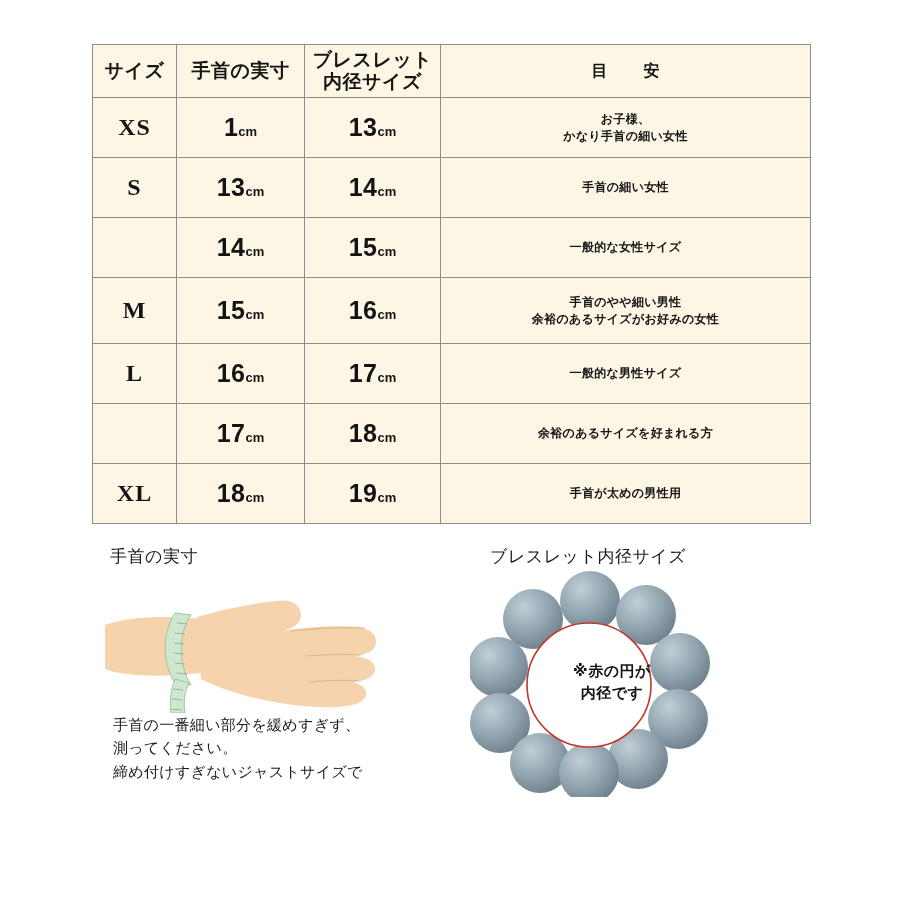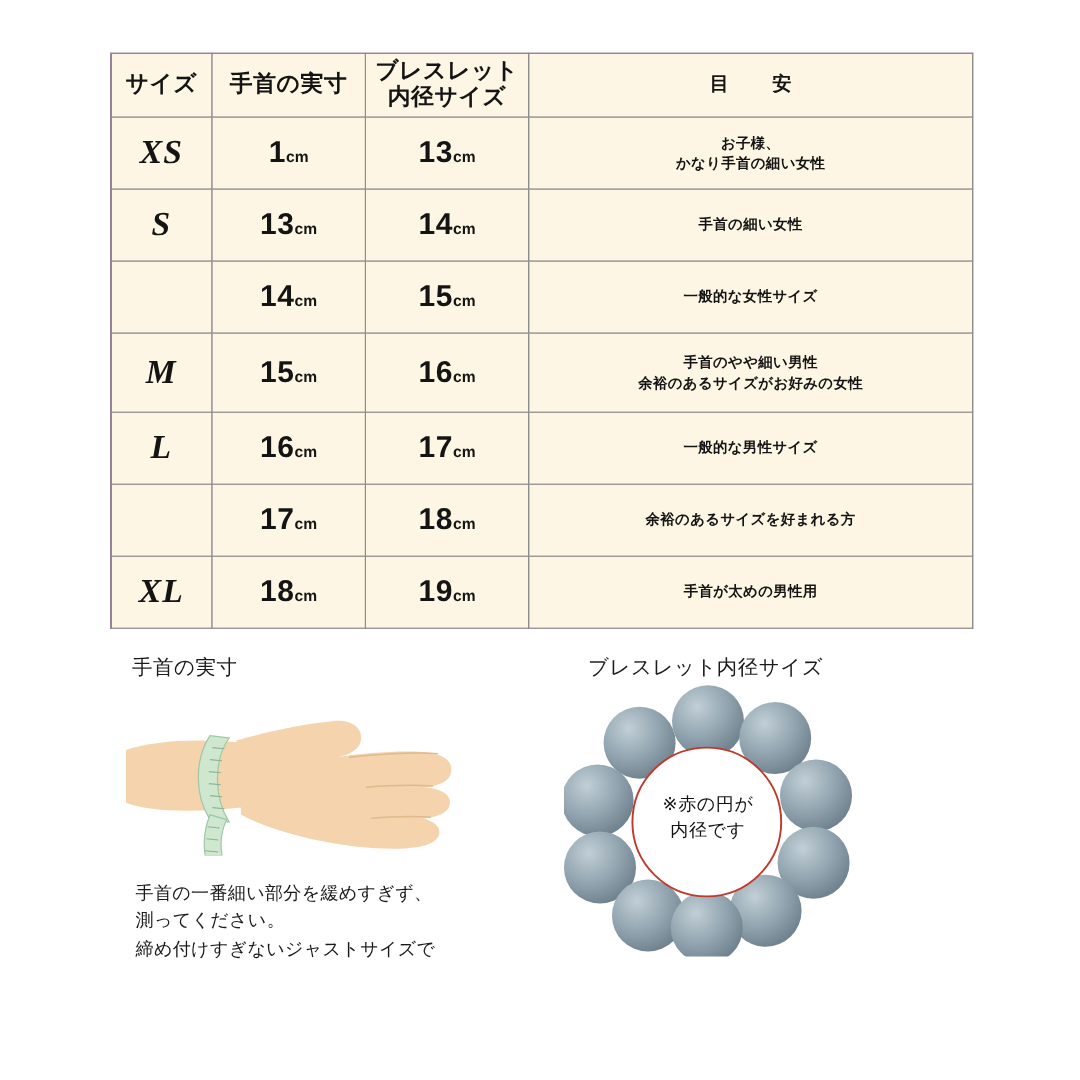--- a/index.html
+++ b/index.html
@@ -49,25 +49,24 @@
     letter-spacing: 0.5px;
     line-height: 1.15;
   }
   thead th.note-head {
     font-size: 16px;
     letter-spacing: 10px;
     text-indent: 10px;
   }
 
   td.size-cell {
-    font-size: 28px;
+    font-size: 24px;
     font-family: "Liberation Serif", "DejaVu Serif", serif;
     font-weight: bold;
     letter-spacing: 1px;
-    font-style: italic;
   }
   td.meas-cell {
     font-size: 25px;
     letter-spacing: 0.5px;
   }
   td.meas-cell .unit {
     font-size: 13px;
     letter-spacing: 0;
   }
   td.note-cell {
@@ -105,46 +104,46 @@
   }
   .caption {
     position: absolute;
     left: 113px;
     top: 168px;
     width: 300px;
     font-size: 15px;
     line-height: 1.55;
     color: #1a1a1a;
     letter-spacing: 0.3px;
-    margin-top: 20px;
   }
   .caption div { white-space: nowrap; }
 
   .bead-figure {
     position: absolute;
     left: 470px;
     top: 22px;
     width: 240px;
     height: 230px;
   }
   .bead-text {
     position: absolute;
-    left: 470px;
+    left: 492px;
     top: 22px;
     width: 240px;
     height: 230px;
     display: flex;
     flex-direction: column;
     align-items: center;
     justify-content: center;
     font-size: 15px;
     line-height: 1.5;
     color: #111;
     pointer-events: none;
     letter-spacing: 0.5px;
+    font-weight: bold;
   }
 </style>
 </head>
 <body>
 
 <div class="size-table-wrap">
   <table class="size-table">
     <colgroup>
       <col class="c-size">
         <col class="c-wrist">

